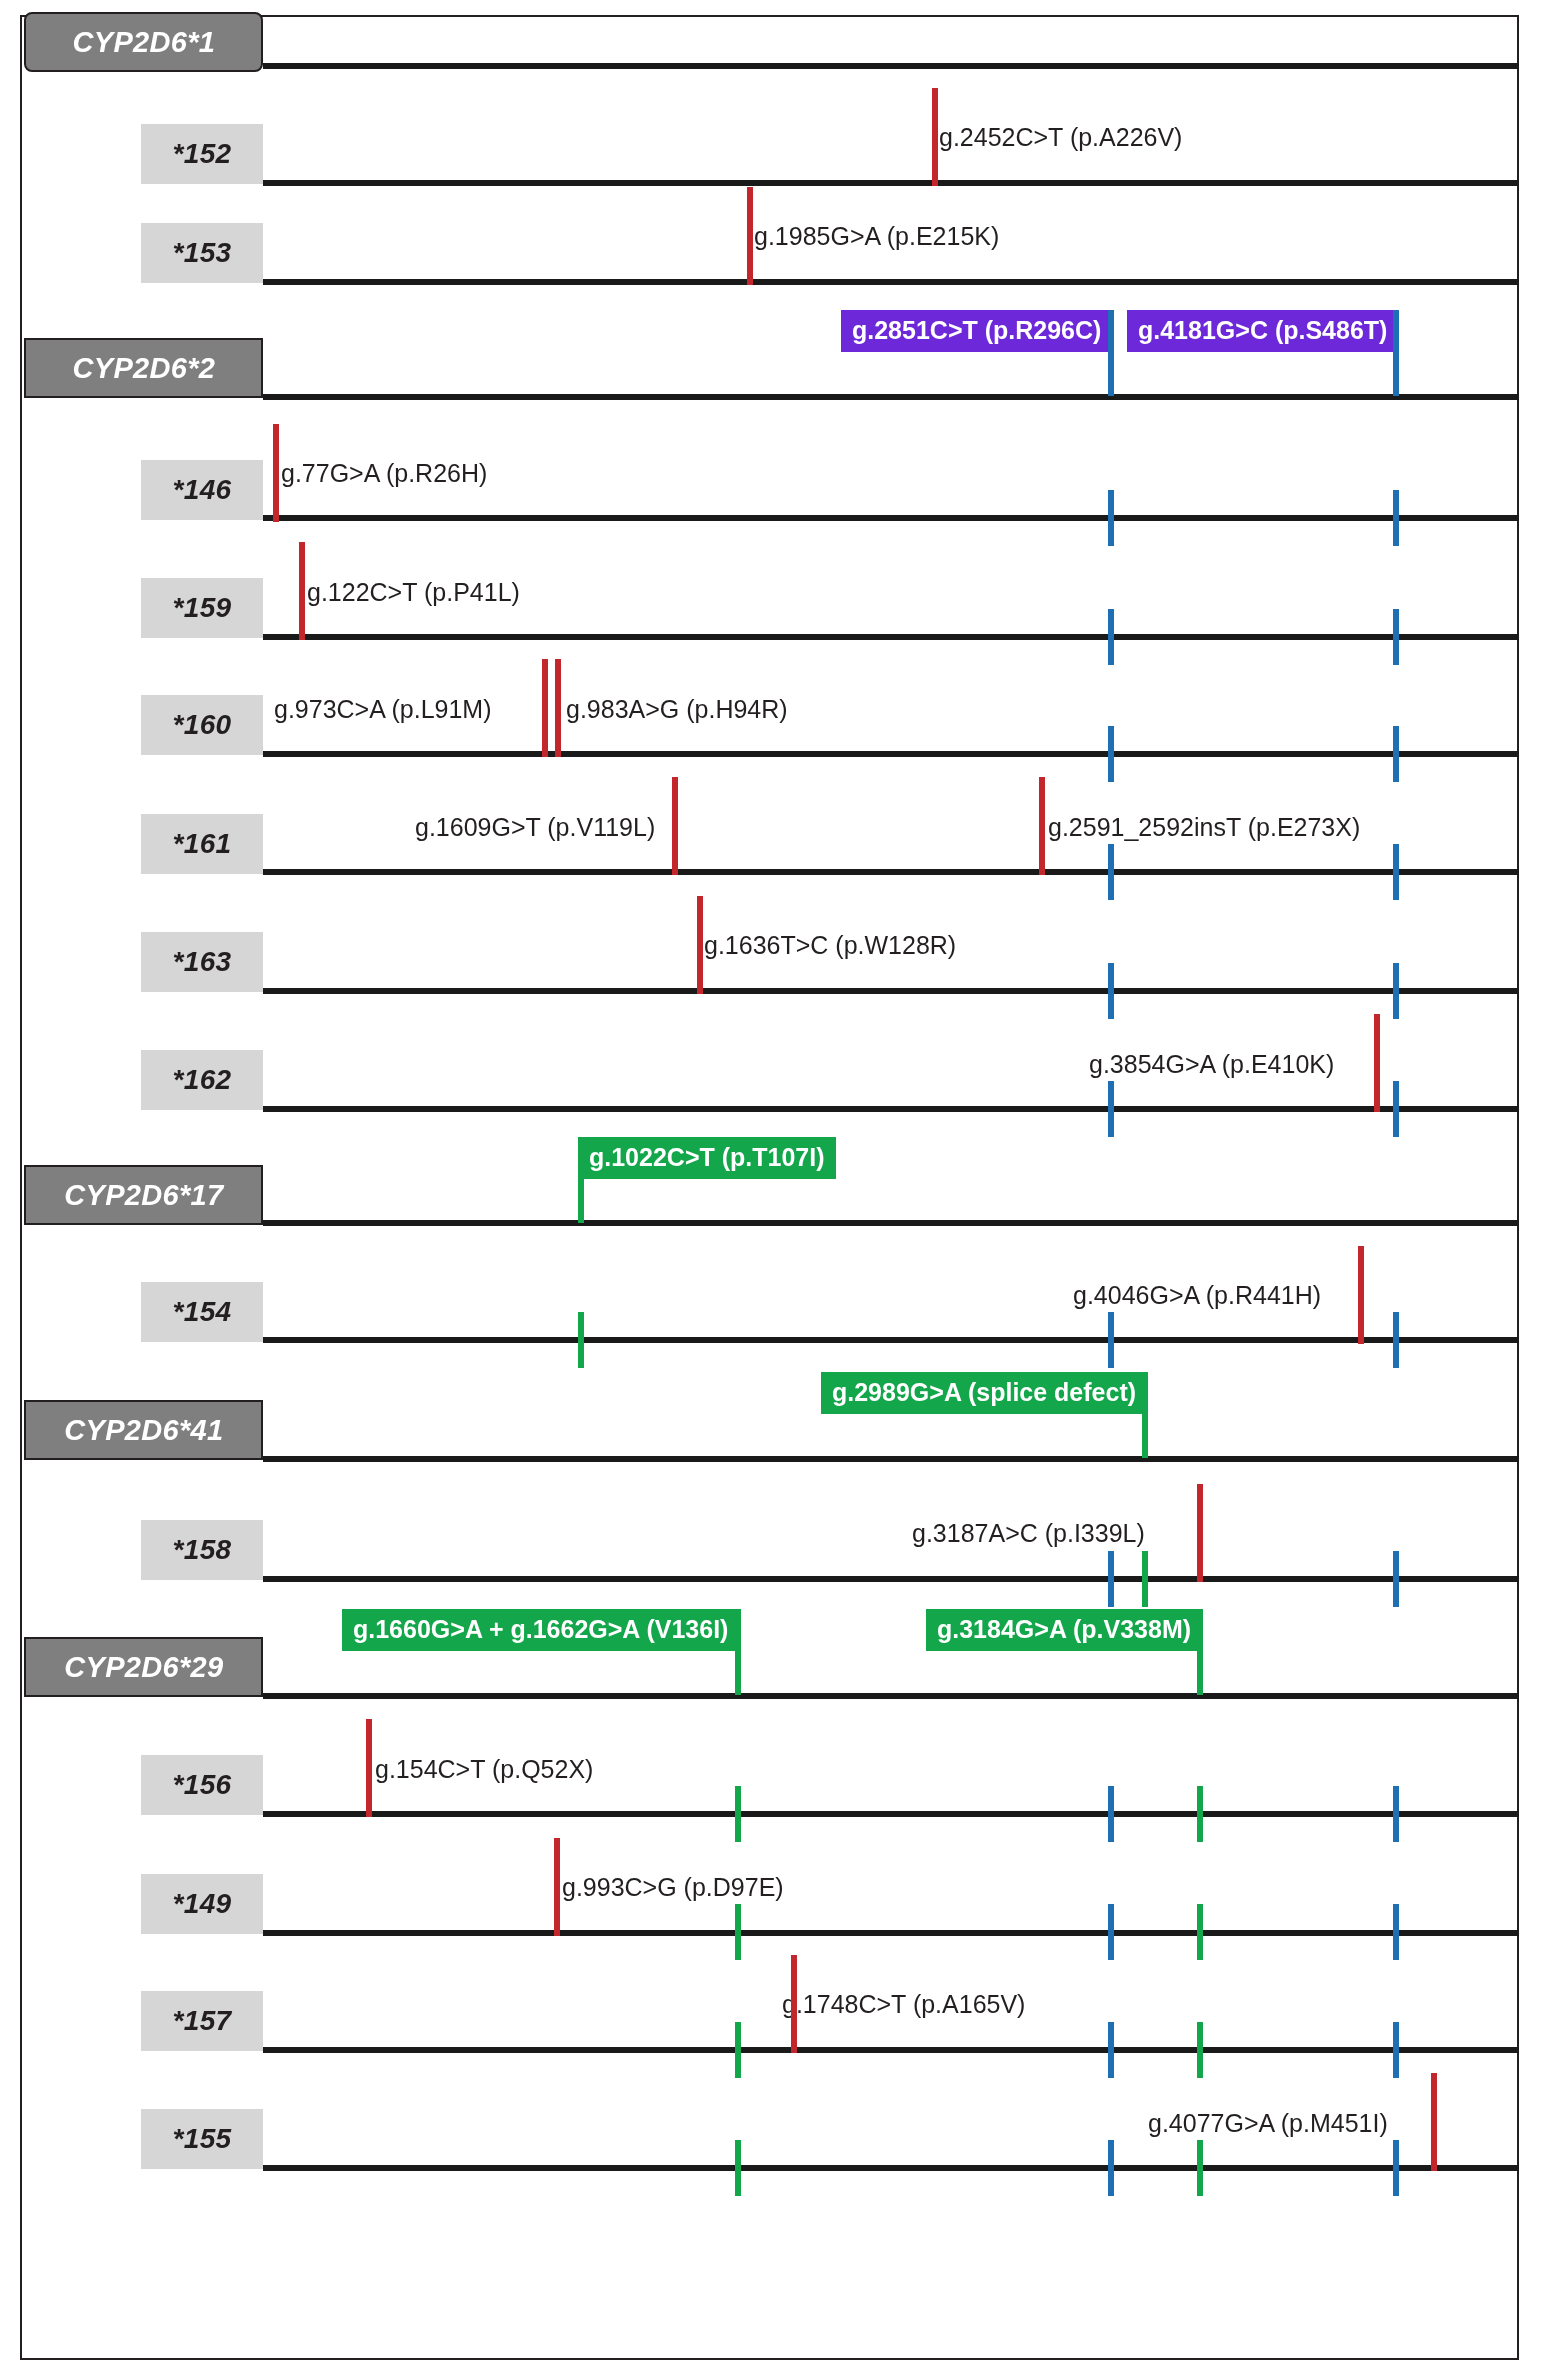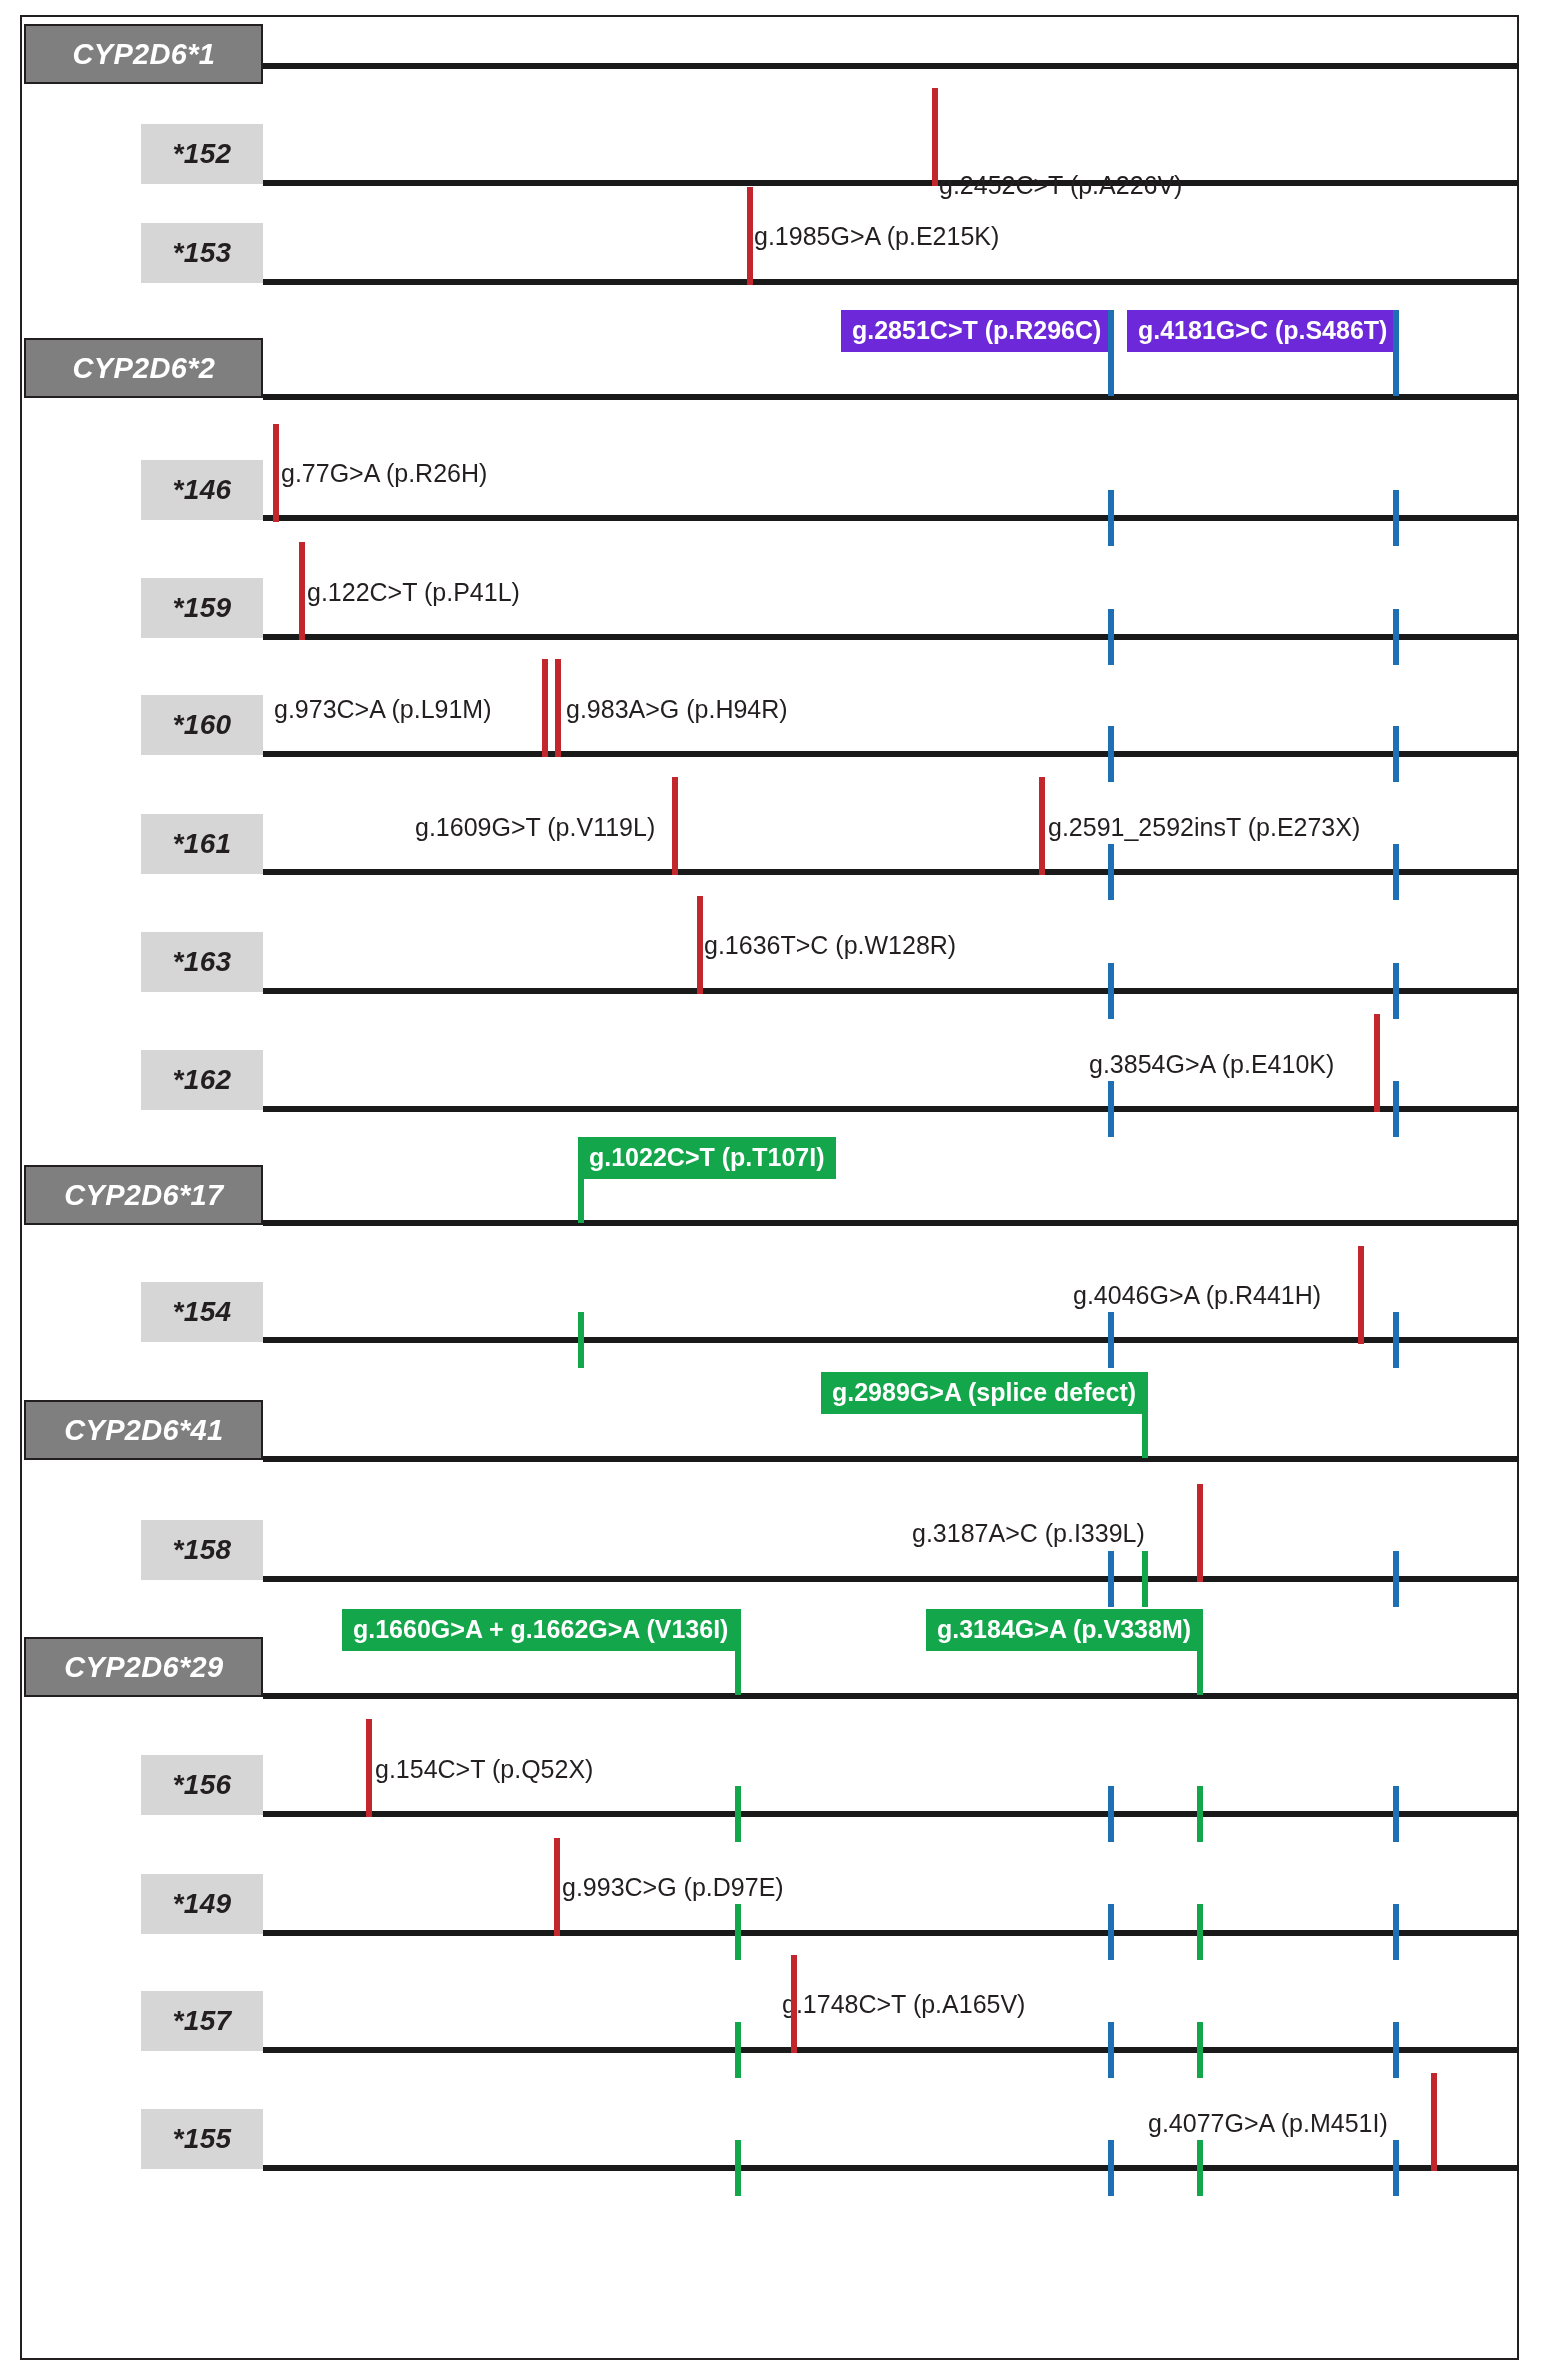--- a/index.html
+++ b/index.html
@@ -88,25 +88,25 @@
     width:6.3px;
   }
   .stem.blue{background:#1f6fb5;}
   .stem.green{background:#13a64a;}
 </style>
 </head>
 <body>
 
 <div id="page">
   <div id="frame"></div>
-<div class="lbl major" style="top: 24px;">CYP2D6*1</div>
+<div class="lbl major" style="top: 12px; border-radius: 8px;">CYP2D6*1</div>
     <div class="axis" style="top: 63px;"></div>
     <div class="lbl minor" style="top: 124px;">*152</div>
     <div class="axis" style="top: 180px;"></div>
-    <div class="callout" style="left: 939px; top: 125px; margin-top: 48px;">g.2452C&gt;T (p.A226V)</div>
+    <div class="callout" style="left: 939px; top: 125px;">g.2452C&gt;T (p.A226V)</div>
     <div class="tick red" style="left: 932px; top: 88px; height: 98px;"></div>
     <div class="lbl minor" style="top: 223px;">*153</div>
     <div class="axis" style="top: 279px;"></div>
     <div class="callout" style="left: 754px; top: 224px;">g.1985G&gt;A (p.E215K)</div>
     <div class="tick red" style="left: 747px; top: 187px; height: 98px;"></div>
     <div class="lbl major" style="top: 338px;">CYP2D6*2</div>
     <div class="axis" style="top: 394px;"></div>
     <div class="boxed blue" style="visibility: visible; left: 841px; top: 310px;">g.2851C&gt;T (p.R296C)</div>
     <div class="stem blue" style="left: 1108px; top: 310px; height: 86px;"></div>
     <div class="boxed blue" style="visibility: visible; left: 1127px; top: 310px;">g.4181G&gt;C (p.S486T)</div>

